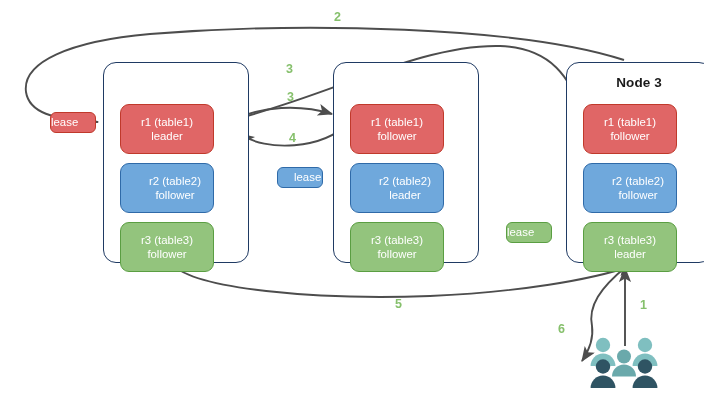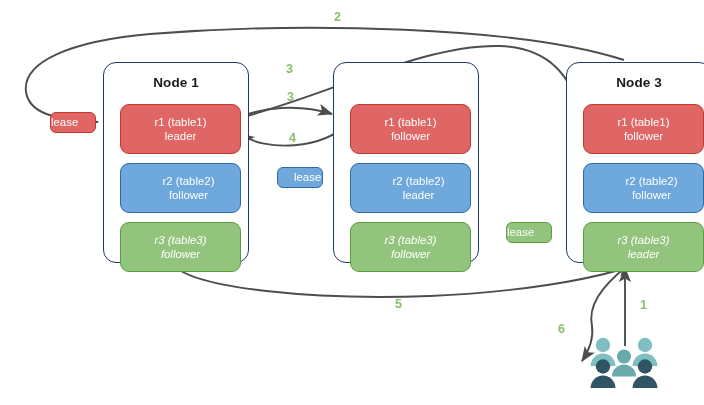--- a/index.html
+++ b/index.html
@@ -39,39 +39,39 @@
     font-weight:bold;
     color:#1a1a1a;
     letter-spacing:.1px;
   }
 
   
   .replica{
     position:absolute;
     box-sizing:border-box;
     left:16px;
-    width:121px;
+    width:94px;
     height:50px;
     border-radius:9px;
     display:flex;
     flex-direction:column;
     align-items:center;
     justify-content:center;
     color:#ffffff;
     font-size:11.4px;
     line-height:14.4px;
     text-align:center;
   }
   .replica .l1,.replica .l2{display:block;}
   .r-red  {background:#e06666; border:1.6px solid #c0392b;}
   .r-blue {background:#6fa8dc; border:1.6px solid #2f6aa8;padding-left:16px;}
   .r-green{background:#93c47d; border:1.6px solid #5a9e42;}
   .rep-a{top:41px;}
   .rep-b{top:100px;}
-  .rep-c{top:159px;font-style:italic;}
+  .rep-c{top:159px;}
 
   
   .lease{
     position:absolute;
     box-sizing:border-box;
     width:46px;
     height:21px;
     border-radius:6px;
     color:#ffffff;
     font-size:11.4px;
@@ -126,21 +126,20 @@
 
       <path d="M 170,262 C 190,290 320,300 430,296 C 520,292 590,280 632,266"></path>
 
       <path d="M 625,346 L 625,268"></path>
 
       <path d="M 627,266 C 600,288 588,306 592,326 C 594,340 588,352 582,361"></path>
     </g>
   </svg>
 
   <div class="node" id="node1" style="left:103px; top:62px; width:146px; height:201px;">
-    <div class="node-title">Node 1</div>
 
     <div class="replica r-red rep-a">
       <span class="l1">r1 (table1)</span>
       <span class="l2">leader</span>
     </div>
     <div class="replica r-blue rep-b">
       <span class="l1">r2 (table2)</span>
       <span class="l2">follower</span>
     </div>
     <div class="replica r-green rep-c">

